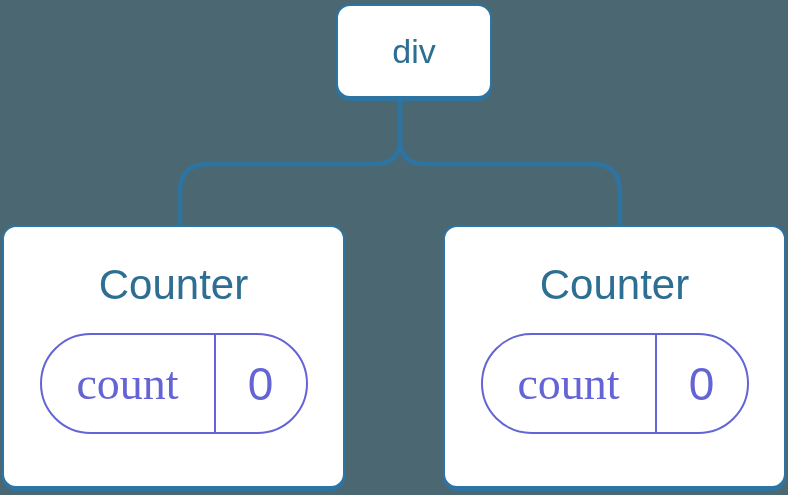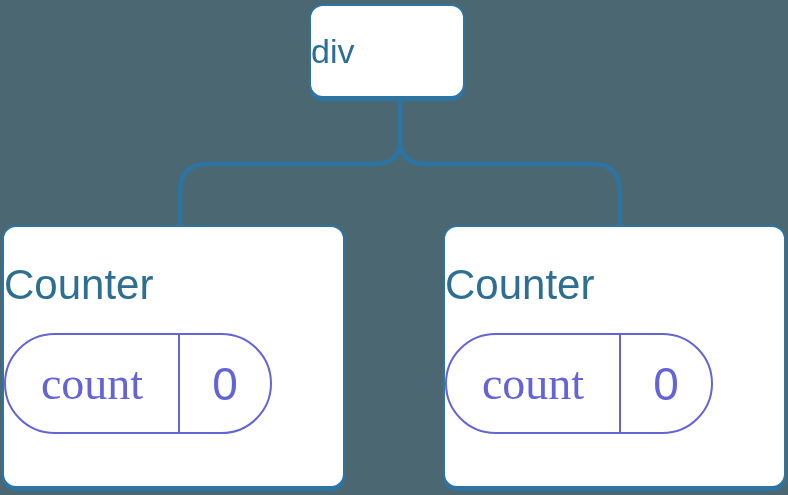--- a/index.html
+++ b/index.html
@@ -21,42 +21,42 @@
     position:absolute;left:0;top:0;width:788px;height:495px;
     pointer-events:none;
   }
   .connector path{
     fill:none;
     stroke:var(--blue);
     stroke-width:4.5;
   }
   .node-root{
     position:absolute;
-    left:309px;top:4px;
+    left:336px;top:4px;
     width:156px;height:94px;
     background:var(--card-bg);
     border:2.5px solid var(--blue);
     border-radius:14px;
     box-shadow:0 3px 0 var(--blue);
-    display:flex;align-items:center;justify-content:flex-start;
+    display:flex;align-items:center;justify-content:center;
   }
   .node-root .label{
     font-size:34px;
     font-weight:500;
     color:var(--blue-text);
   }
   .card{
     position:absolute;
     top:225px;
     width:343px;height:263px;
     background:var(--card-bg);
     border:2.5px solid var(--blue);
     border-radius:14px;
     box-shadow:0 3px 0 var(--blue);
-    display:flex;flex-direction:column;align-items:flex-start;
+    display:flex;flex-direction:column;align-items:center;
   }
   .card.left{left:2px;}
   .card.right{left:443px;}
   .card-title{
     margin-top:34px;
     font-size:42px;
     font-weight:500;
     color:var(--blue-text);
     line-height:1.15;
   }

